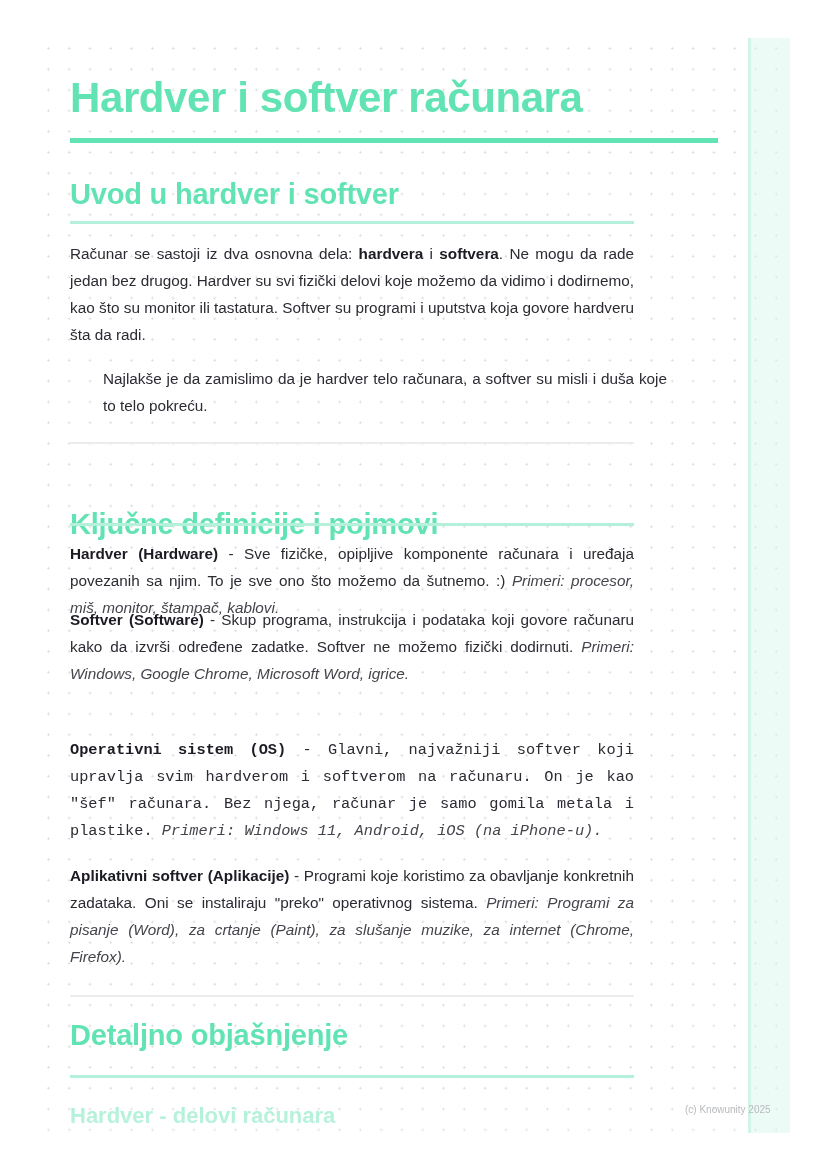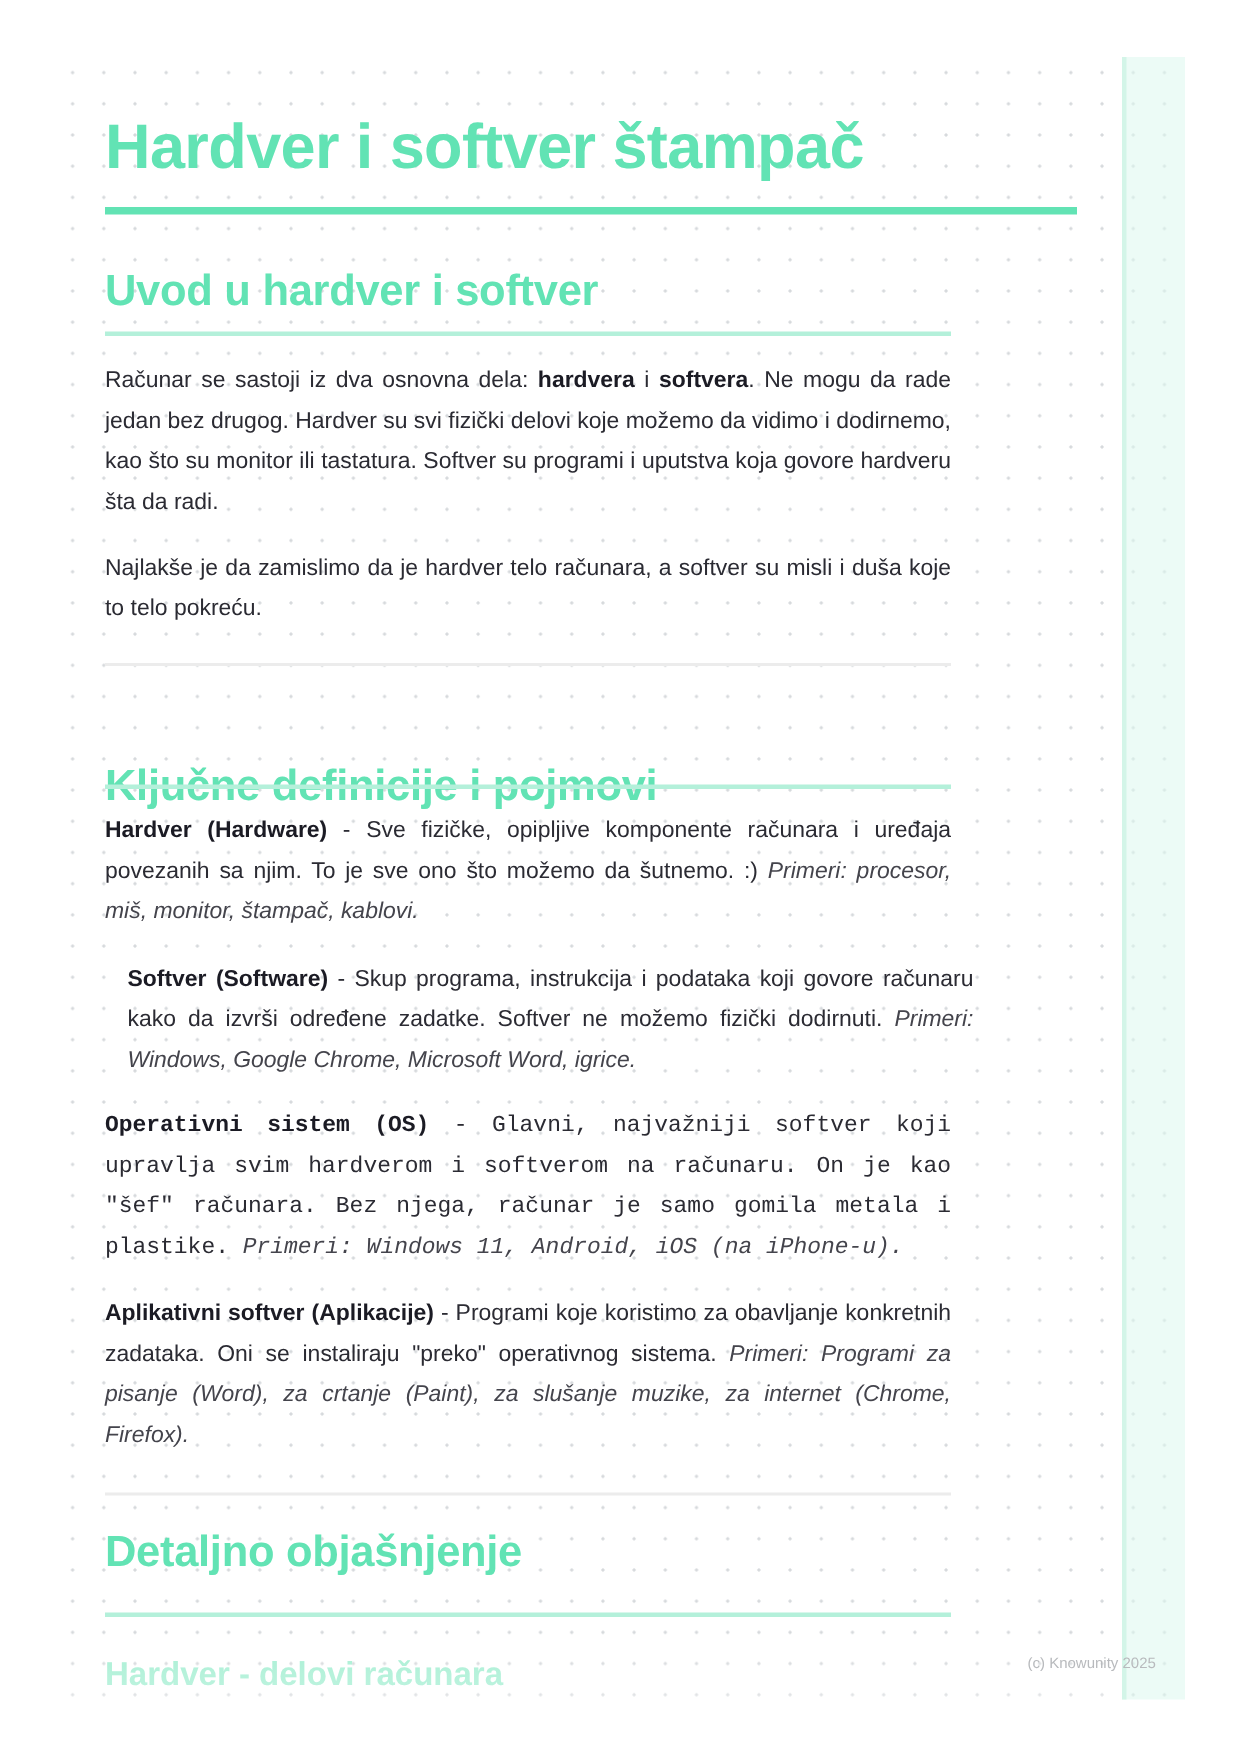--- a/index.html
+++ b/index.html
@@ -126,38 +126,38 @@
     }
   </style>
 </head>
 <body>
 
 <div class="page"></div>
 <div class="side-band"></div>
 
 <div class="content">
 
-  <h1 class="doc-title">Hardver i softver štampač</h1>
+  <h1 class="doc-title">Hardver i softver računara</h1>
   <div class="title-rule"></div>
 
   <h2 class="section-heading" style="top:140px;">Uvod u hardver i softver</h2>
   <div class="section-rule" style="top:183px;"></div>
 
   <p class="para" style="top:202px;"><span>Računar se sastoji iz dva osnovna dela: </span><b>hardvera</b><span> i </span><b>softvera</b><span>. Ne mogu da rade jedan bez drugog. Hardver su svi fizički delovi koje možemo da vidimo i dodirnemo, kao što su monitor ili tastatura. Softver su programi i uputstva koja govore hardveru šta da radi.</span></p>
 
-  <p class="para" style="top:327px;"><span>Najlakše je da zamislimo da je hardver telo računara, a softver su misli i duša koje to telo pokreću.</span></p>
+  <p class="para" style="top:327px;margin-left:33px;"><span>Najlakše je da zamislimo da je hardver telo računara, a softver su misli i duša koje to telo pokreću.</span></p>
 
   <div class="divider" style="top:404px;"></div>
 
   <h2 class="section-heading" style="top:442px;margin-top:28px;">Ključne definicije i pojmovi</h2>
   <div class="section-rule" style="top:485px;"></div>
 
   <p class="para" style="top:502px;"><b>Hardver (Hardware)</b><span> - Sve fizičke, opipljive komponente računara i uređaja povezanih sa njim. To je sve ono što možemo da šutnemo. :) </span><i>Primeri: procesor, miš, monitor, štampač, kablovi.</i></p>
 
-  <p class="para" style="top:601px;margin-left:15px;"><b>Softver (Software)</b><span> - Skup programa, instrukcija i podataka koji govore računaru kako da izvrši određene zadatke. Softver ne možemo fizički dodirnuti. </span><i>Primeri: Windows, Google Chrome, Microsoft Word, igrice.</i></p>
+  <p class="para" style="top:568px;"><b>Softver (Software)</b><span> - Skup programa, instrukcija i podataka koji govore računaru kako da izvrši određene zadatke. Softver ne možemo fizički dodirnuti. </span><i>Primeri: Windows, Google Chrome, Microsoft Word, igrice.</i></p>
 
   <p class="para" style="top:699px;font-family:Liberation Mono, monospace;"><b>Operativni sistem (OS)</b><span> - Glavni, najvažniji softver koji upravlja svim hardverom i softverom na računaru. On je kao "šef" računara. Bez njega, računar je samo gomila metala i plastike. </span><i>Primeri: Windows 11, Android, iOS (na iPhone-u).</i></p>
 
   <p class="para" style="top:824px;"><b>Aplikativni softver (Aplikacije)</b><span> - Programi koje koristimo za obavljanje konkretnih zadataka. Oni se instaliraju "preko" operativnog sistema. </span><i>Primeri: Programi za pisanje (Word), za crtanje (Paint), za slušanje muzike, za internet (Chrome, Firefox).</i></p>
 
   <div class="divider" style="top:957px;"></div>
 
   <h2 class="section-heading" style="top:981px;">Detaljno objašnjenje</h2>
   <div class="section-rule" style="top:1037px;"></div>
 

